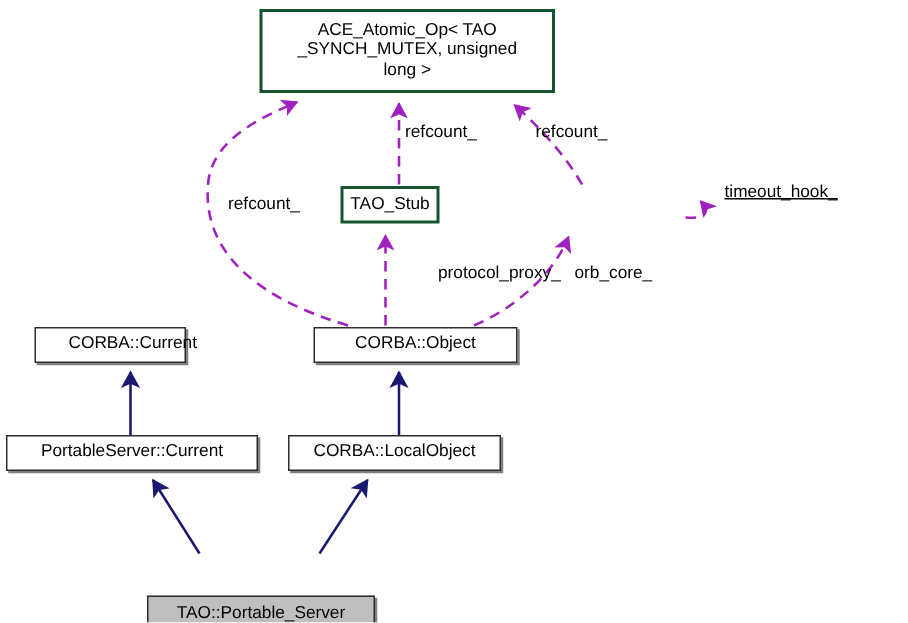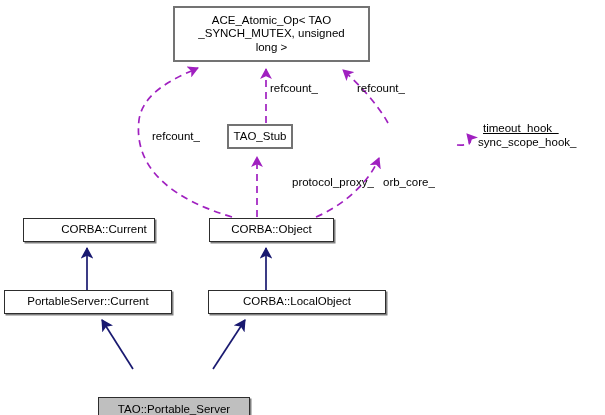--- a/index.html
+++ b/index.html
@@ -30,21 +30,21 @@
     justify-content: center;
     text-align: center;
     font-size: 11.5px;
     line-height: 13.5px;
     color: #000000;
     background: #ffffff;
     white-space: pre-line;
     z-index: 5;
   }
   .node.red {
-    border: 2px solid #737373;
+    border: 2px solid #14532d;
   }
   .node.black {
     border: 1.6px solid #2d2d2d;
     box-shadow: 1.5px 1.5px 0 0 #808080;
   }
   .node.focus {
     border: 1.6px solid #2d2d2d;
     background: #bfbfbf;
     box-shadow: 1.5px 1.5px 0 0 #808080;
     margin-top: 28px;
@@ -96,38 +96,37 @@
     </g>
   </svg>
 
   <div class="node red" style="left:173px; top:6px; width:197px; height:56px;">ACE_Atomic_Op&lt; TAO
 _SYNCH_MUTEX, unsigned
 long &gt;</div>
 
   <div class="node red" style="left:227px; top:124px; width:66px; height:25px;">TAO_Stub</div>
 
 
-  <div class="node black" style="left:23px; top:218px; width:132px; height:24px;padding-left:30px;">CORBA::Current</div>
+  <div class="node black" style="left:23px; top:218px; width:101px; height:24px;padding-left:30px;">CORBA::Current</div>
 
-  <div class="node black" style="left:209px; top:218px; width:125px; height:24px;">CORBA::Object</div>
+  <div class="node black" style="left:209px; top:218px; width:136px; height:24px;">CORBA::Object</div>
 
   <div class="node black" style="left:4px; top:290px; width:168px; height:24px;">PortableServer::Current</div>
 
-  <div class="node black" style="left:192px; top:290px; width:178px; height:24px;margin-left:16px;">CORBA::LocalObject</div>
+  <div class="node black" style="left:192px; top:290px; width:142px; height:24px;">CORBA::LocalObject</div>
 
   <div class="node focus" style="left:98px; top:369px; width:152px; height:38px;">TAO::Portable_Server
 ::POA_Current</div>
 
   <div class="edge-label" style="left:152px; top:130px;">refcount_</div>
 
   <div class="edge-label" style="left:270px; top:82px;">refcount_</div>
 
   <div class="edge-label" style="left:357px; top:82px;">refcount_</div>
 
   <div class="edge-label" style="left:263px; top:176px;margin-left:29px;">protocol_proxy_</div>
 
   <div class="edge-label" style="left:383px; top:176px;">orb_core_</div>
 
   <div class="edge-label" style="left:483px; top:122px;text-decoration:underline;">timeout_hook_</div>
 
-  <div class="edge-label" style="left:478px; top:136px;">sync_scope_hook_</div>
 
 </div>
 
 </body></html>

